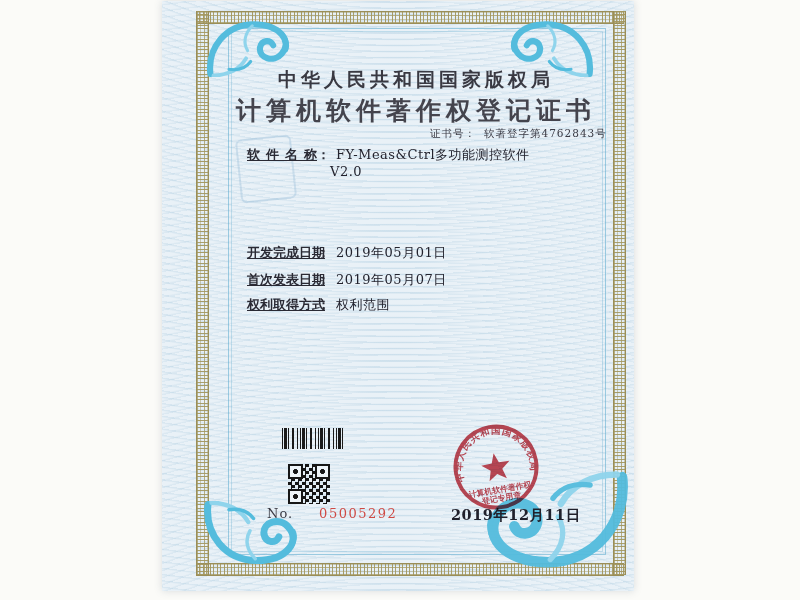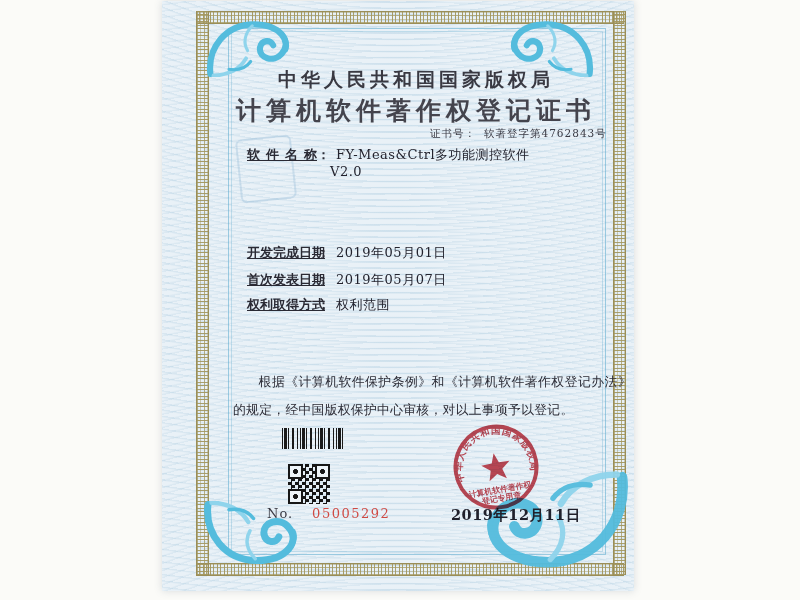--- a/index.html
+++ b/index.html
@@ -71,21 +71,21 @@
       #1a1a1a 10px 12px, transparent 12px 15px,
       #1a1a1a 15px 16px, transparent 16px 18px);}
   .qr{position:absolute;left:126px;top:463px;width:42px;height:40px;
     background-image:repeating-conic-gradient(#161616 0% 25%, rgba(255,255,255,0) 25% 50%);
     background-size:7px 7px;}
   .qr-eye{position:absolute;width:11px;height:11px;border:2px solid #161616;background:#eef4f8;
     background-image:radial-gradient(circle,#161616 2.2px,transparent 2.8px);}
   .qr-eye.tl{left:0;top:0;} .qr-eye.tr{right:0;top:0;} .qr-eye.bl{left:0;bottom:0;}
   .serial{position:absolute;left:105px;top:505px;font-size:13px;color:#3a3a44;}
   .serial .no-label{letter-spacing:1px;}
-  .serial .no-num{color:var(--serial-red,#cf4a44);letter-spacing:1.5px;margin-left:19px;text-align:right;}
+  .serial .no-num{color:var(--serial-red,#cf4a44);letter-spacing:1.5px;margin-left:26px;text-align:right;}
   
   .issue-date{position:absolute;left:289px;top:505px;font-size:14.5px;font-weight:700;
     color:#20202b;letter-spacing:.5px;text-align:center;}
   .seal{position:absolute;left:290px;top:422px;width:88px;height:88px;
     transform:rotate(-10deg);mix-blend-mode:multiply;opacity:.92;}
   .seal-svg{width:100%;height:100%;color:var(--seal-red,#c43a46);}
   .seal-svg text{fill:var(--seal-red,#c43a46);font-weight:700;
     font-family:"DejaVu Serif","Liberation Serif",serif;}
 </style>
 </head>
@@ -146,21 +146,20 @@
     <div class="frow" style="top:270px">
       <span class="flabel">首次发表日期</span><span class="fcolon">：</span><span class="fvalue">2019年05月07日</span>
     </div>
 
     <div class="frow" style="top:295px">
       <span class="flabel">权利取得方式</span><span class="fcolon">：</span><span class="fvalue">权利范围</span>
     </div>
 
 
 
-    <div class="statement">根据《计算机软件保护条例》和《计算机软件著作权登记办法》的规定，经中国版权保护中心审核，对以上事项予以登记。</div>
 
     <div class="barcode"></div>
     <div class="qr">
       <span class="qr-eye tl"></span>
       <span class="qr-eye tr"></span>
       <span class="qr-eye bl"></span>
     </div>
 
     <div class="serial">
       <span class="no-label">No.</span><span class="no-num">05005292</span>

